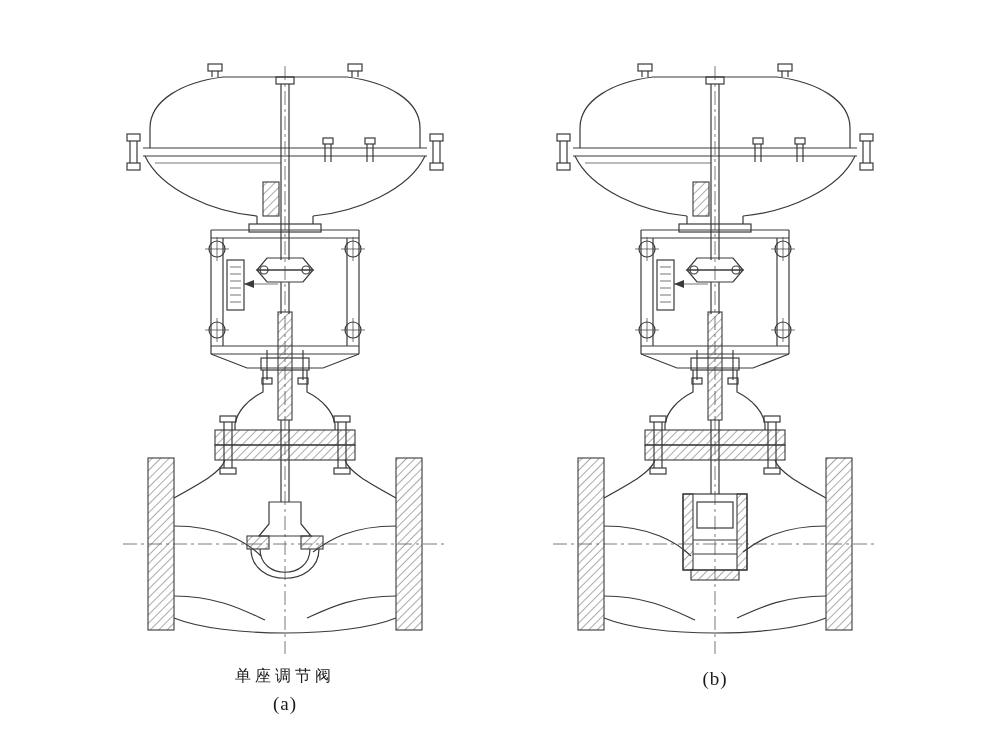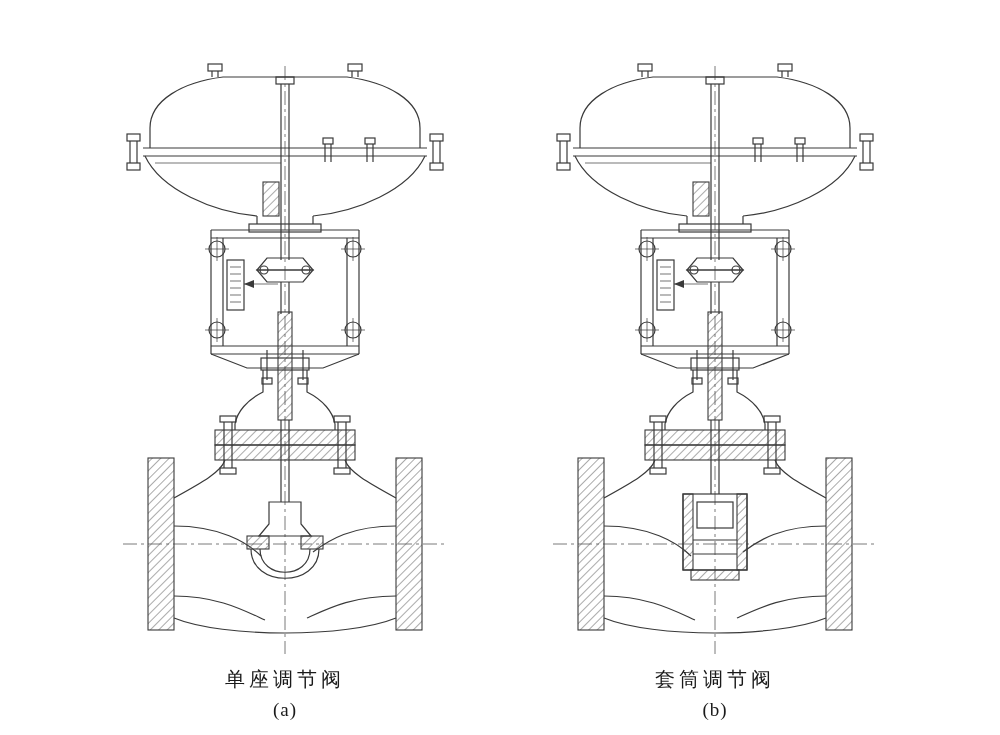--- a/index.html
+++ b/index.html
@@ -5,21 +5,21 @@
   html,body { margin:0; padding:0; background:#fff; }
   #page {
     position:relative; width:1000px; height:735px; background:#ffffff;
     font-family:"Liberation Serif", serif; overflow:hidden;
   }
   .figure { position:absolute; width:340px; text-align:center; }
   #figure-a { left:115px; top:62px; }
   #figure-b { left:545px; top:62px; }
   .figure svg.drawing { display:block; width:340px; height:600px; }
   .caption {
-    margin-top:4px; font-size:20px; letter-spacing:4px; color:#1a1a1a;
+    margin-top:4px; font-size:16px; letter-spacing:4px; color:#1a1a1a;
     font-family:"Liberation Serif", serif;
   }
   .sublabel { margin-top:6px; font-size:19px; letter-spacing:1px; color:#1a1a1a; }
   
   .ln   { fill:none; stroke:#3a3a3a; stroke-width:1.2; }
   .thin { fill:none; stroke:#3a3a3a; stroke-width:0.7; }
   .cl   { fill:none; stroke:#6b6b6b; stroke-width:0.9; stroke-dasharray:14 4 3 4; }
   .hatch{ fill:url(#hatchpat); stroke:#3a3a3a; stroke-width:1.1; }
   .fill { fill:#3a3a3a; stroke:none; }
   #svgdefs { position:absolute; width:0; height:0; }
@@ -197,17 +197,16 @@
     </svg>
     <div class="caption">单座调节阀</div>
     <div class="sublabel">(a)</div>
   </div>
 
   <div class="figure" id="figure-b">
     <svg class="drawing" viewBox="0 0 340 600" role="img">
       <use href="#valve-common"></use>
       <use href="#trim-cage"></use>
     </svg>
-    <div class="caption">套筒调节阀</div>
     <div class="sublabel">(b)</div>
   </div>
 
 </div>
 
 </body></html>

